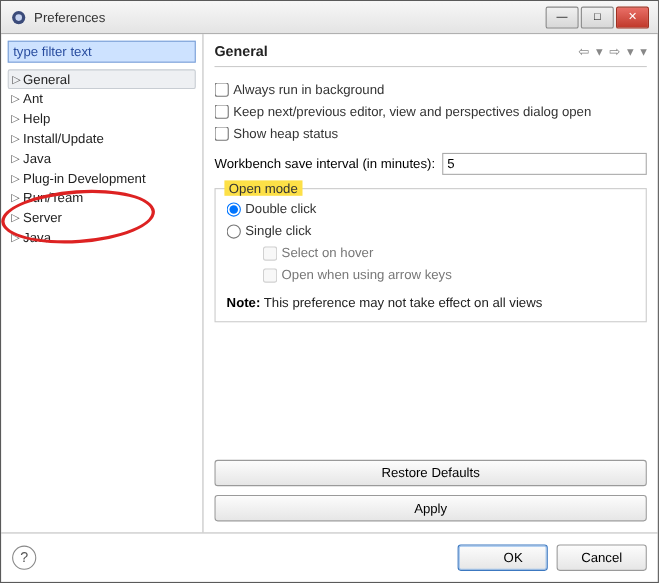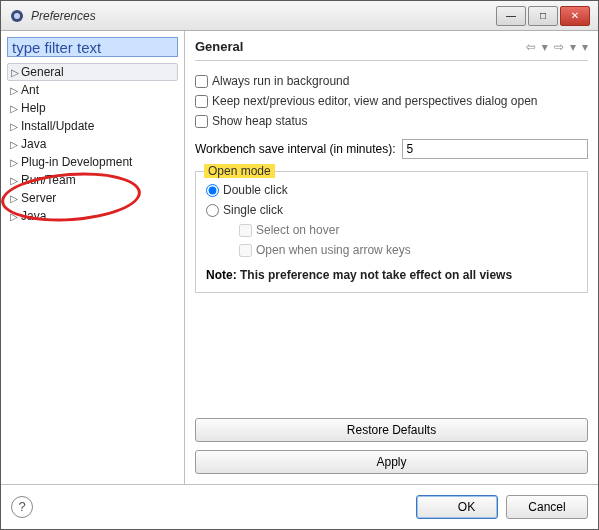--- a/index.html
+++ b/index.html
@@ -1,28 +1,28 @@
 <!DOCTYPE html>
 <html><head>
 <meta charset="utf-8">
 <style>
 * { box-sizing: border-box; margin: 0; padding: 0; }
 body { font-family: "Segoe UI", Tahoma, sans-serif; font-size: 12px; background: #555; width: 599px; height: 530px; overflow: hidden; }
 .window { width: 599px; height: 530px; background: #fff; border: 1px solid #5a5a5a; display: flex; flex-direction: column; }
 .titlebar { height: 30px; background: linear-gradient(#f7f7f7, #e4e4e4); display: flex; align-items: center; padding: 0 8px; border-bottom: 1px solid #b0b0b0; }
 .titlebar-icon { width: 16px; height: 16px; margin-right: 6px; }
 .titlebar-icon svg { width:16px; height:16px; }
-.titlebar-text { flex: 1; color: #333; font-style: italic; }
+.titlebar-text { flex: 1; color: #333; }
 .win-buttons { display: flex; gap: 2px; }
 .win-btn { width: 30px; height: 20px; border: 1px solid #888; background: linear-gradient(#f0f0f0,#d8d8d8); border-radius: 2px; font-size: 10px; line-height: 18px; text-align: center; cursor: default; }
 .win-btn.close { background: linear-gradient(#e96f67,#c0392b); color:#fff; border-color:#a03020; }
 
 .content { flex:1; display:flex; }
 .sidebar { width: 184px; border-right: 1px solid #c0c0c0; padding: 6px; display:flex; flex-direction:column; }
-.filter { width: 100%; height: 20px; border: 1px solid #7a9fd6; background: #cde2ff; color: #2a4ea0; padding: 2px 4px; font-size: 15px; outline: none; }
+.filter { width: 100%; height: 20px; border: 1px solid #7a9fd6; background: #cde2ff; color: #2a4ea0; padding: 2px 4px; font-size: 12px; outline: none; }
 .tree { margin-top: 6px; position: relative; }
 .tree-item { display:flex; align-items:center; height: 18px; padding: 0 2px 0 14px; cursor: default; position: relative; color:#222; }
 .tree-item.selected { background:#eef0f3; border:1px solid #c8cdd3; border-radius:2px; padding-left:13px; }
 .tree-item .arrow { position:absolute; left:2px; width:10px; text-align:center; color:#555; font-size:10px; }
 .tree-item .label { white-space: nowrap; }
 .circle-annotation { position:absolute; border: 3px solid #d22; border-radius: 50%; pointer-events: none; }
 
 .main { flex:1; padding: 8px 10px 10px 10px; display:flex; flex-direction:column; }
 .main-header { display:flex; align-items:center; border-bottom: 1px solid #ccc; padding-bottom: 6px; margin-bottom: 10px; }
 .main-title { font-weight: bold; font-size: 13px; flex:1; color:#222;}
@@ -30,21 +30,21 @@
 .nav-icon { font-size:12px; cursor:default; }
 
 .checkbox-row { display:flex; align-items:center; height:20px; gap:4px; color:#333; }
 .checkbox-row input[type=checkbox] { width:13px; height:13px; }
 .checkbox-row.indent { margin-left: 33px; color:#777; }
 .field-row { display:flex; align-items:center; gap:6px; margin: 8px 0; }
 .field-row input[type=text] { flex:1; border:1px solid #aaa; padding:2px 4px; font-size:12px; height:20px; }
 .fieldset { border:1px solid #ccc; padding: 8px 10px 10px 10px; position:relative; margin-top:4px; }
 .fieldset .legend { position:absolute; top:-8px; left:8px; background:#fde047; padding:0 4px; color:#333; }
 .radio-row { display:flex; align-items:center; height:20px; gap:4px; color:#333; }
-.note-row { margin-top: 8px; color:#222;font-weight:bold; }
+.note-row { margin-top: 8px; color:#222; }
 .note-row b { color:#000; }
 
 .bottom-buttons { margin-top:auto; display:flex; justify-content:space-between; gap:8px;flex-direction:column; }
 .btn { height:24px; padding: 0 14px; border:1px solid #9a9a9a; background: linear-gradient(#fcfcfc,#e6e6e6); border-radius:3px; cursor:default; font-size:12px; }
 .footer { border-top:1px solid #c0c0c0; padding:10px; display:flex; align-items:center; }
 .footer .help { width:22px; height:22px; border-radius:50%; border:1px solid #888; color:#555; text-align:center; line-height:20px; font-size:13px; }
 .footer .spacer { flex:1; }
 .btn.primary { border-color:#3c78c0; box-shadow: 0 0 0 1px #9cc2ee inset; padding-left: 33px; }
 </style>
 </head>

